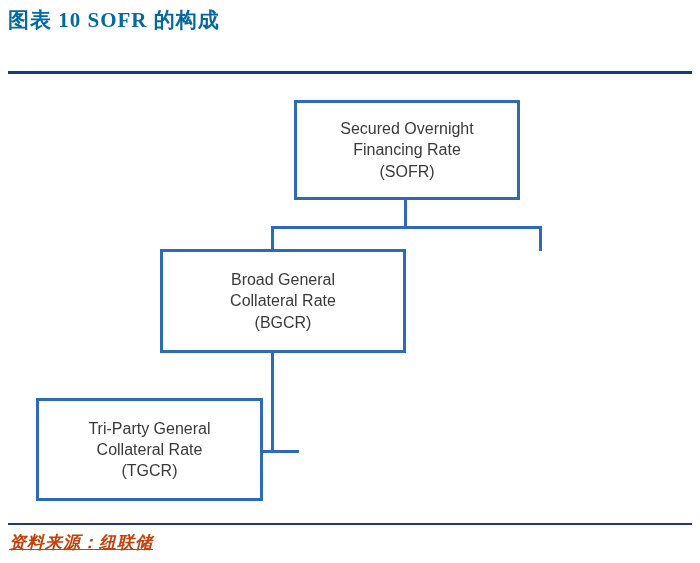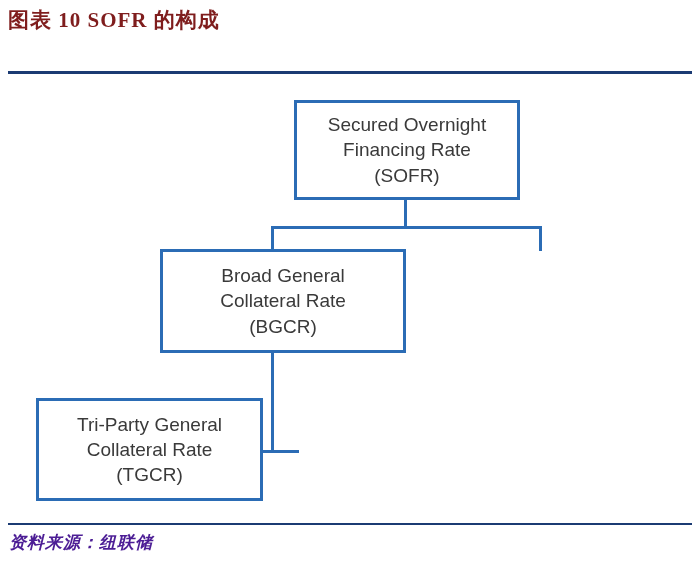--- a/index.html
+++ b/index.html
@@ -16,21 +16,21 @@
   }
 
   
   #chart-title {
     position: absolute;
     left: 8px;
     top: 6px;
     font-family: "Liberation Serif", serif;
     font-weight: bold;
     font-size: 21px;
-    color: #7f1d1d;
+    color: #0369a1;
     letter-spacing: 1px;
     white-space: nowrap;
   }
   #title-divider {
     position: absolute;
     left: 8px;
     top: 71px;
     width: 684px;
     height: 3px;
     background: #1b3b73;
@@ -46,23 +46,24 @@
     background: #1b3b73;
   }
   #source-note {
     position: absolute;
     left: 9px;
     top: 531px;
     font-family: "Liberation Serif", serif;
     font-style: italic;
     font-weight: bold;
     font-size: 17px;
-    color: #4c1d95;
+    color: #c2410c;
     letter-spacing: 1px;
     white-space: nowrap;
+    text-decoration: underline;
   }
 
   
   #diagram {
     position: absolute;
     left: 0;
     top: 78px;
     width: 700px;
     height: 440px;
   }
@@ -72,21 +73,21 @@
     position: absolute;
     box-sizing: border-box;
     border: 3px solid #2b6cb5;
     background: #ffffff;
     display: flex;
     align-items: center;
     justify-content: center;
     text-align: center;
     color: #3a3a3a;
     font-family: "Liberation Sans", sans-serif;
-    font-size: 19px;
+    font-size: 16px;
     line-height: 1.32;
     z-index: 2;
     white-space: pre-line;
   }
 
   #box-sofr  { left: 294px; top: 22px;  width: 226px; height: 100px; }
   #box-bgcr  { left: 160px; top: 171px; width: 246px; height: 104px; }
   #box-ficc  { left: 430px; top: 171px; width: 225px; height: 104px; }
   #box-tgcr  { left: 36px;  top: 320px; width: 227px; height: 103px; }
   #box-gcf   { left: 296px; top: 320px; width: 226px; height: 103px; }

